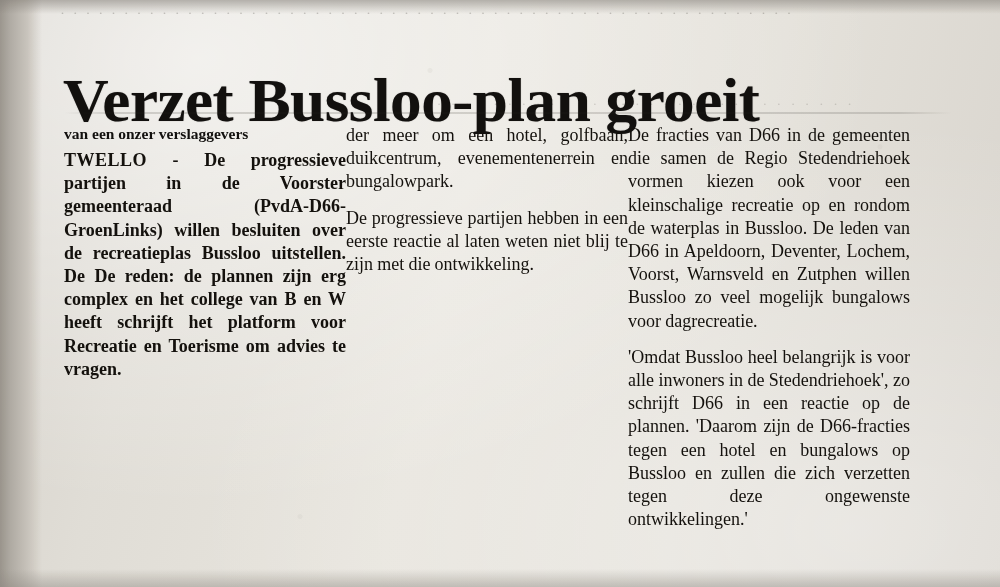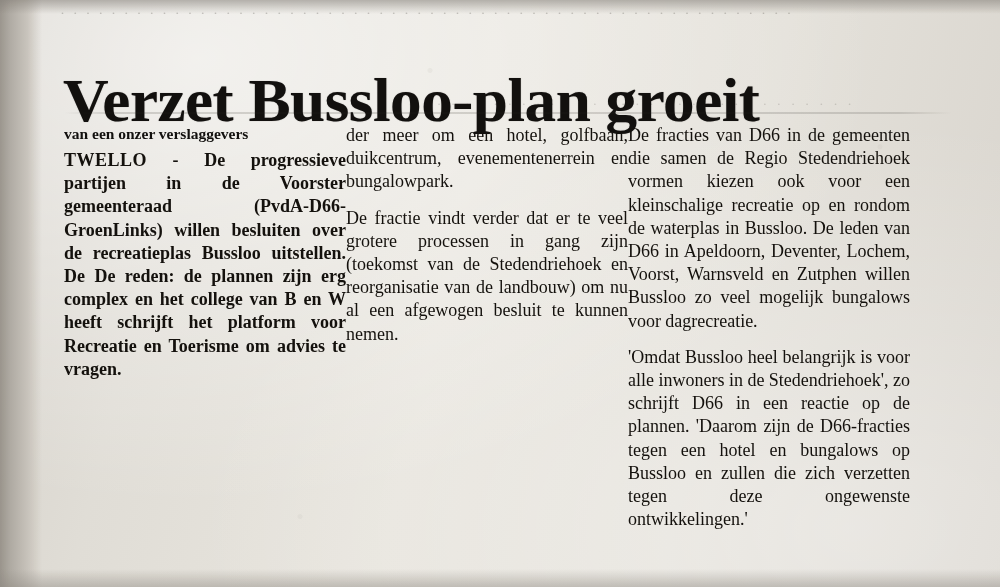--- a/index.html
+++ b/index.html
@@ -175,21 +175,21 @@
 
   <div class="columns">
 
     <div class="col">
       <div class="byline">van een onzer verslaggevers</div>
       <p class="body lead"><span class="smallcaps">TWELLO</span><span> - De progressieve partijen in de Voorster gemeenteraad (PvdA-D66-GroenLinks) willen besluiten over de recreatieplas Bussloo uitstellen. De De reden: de plannen zijn erg complex en het college van B en W heeft schrijft het platform voor Recreatie en Toerisme om advies te vragen.</span></p>
     </div>
 
     <div class="col">
       <p class="body tight">der meer om een hotel, golfbaan, duikcentrum, evenementenerrein en bungalowpark.</p>
-      <p class="body tight">De fractie vindt verder dat er te veel grotere processen in gang zijn (toekomst van de Stedendriehoek en reorganisatie van de landbouw) om nu al een afgewogen besluit te kunnen nemen.</p>
+      <p class="body tight">De progressieve partijen hebben in een eerste reactie al laten weten niet blij te zijn met die ontwikkeling.</p>
     </div>
 
     <div class="col">
       <p class="body tight">De fracties van D66 in de gemeenten die samen de Regio Stedendriehoek vormen kiezen ook voor een kleinschalige recreatie op en rondom de waterplas in Bussloo. De leden van D66 in Apeldoorn, Deventer, Lochem, Voorst, Warnsveld en Zutphen willen Bussloo zo veel mogelijk bungalows voor dagrecreatie.</p>
       <p class="body tight">'Omdat Bussloo heel belangrijk is voor alle inwoners in de Stedendriehoek', zo schrijft D66 in een reactie op de plannen. 'Daarom zijn de D66-fracties tegen een hotel en bungalows op Bussloo en zullen die zich verzetten tegen deze ongewenste ontwikkelingen.'</p>
     </div>
 
   </div>
 </div>
 

